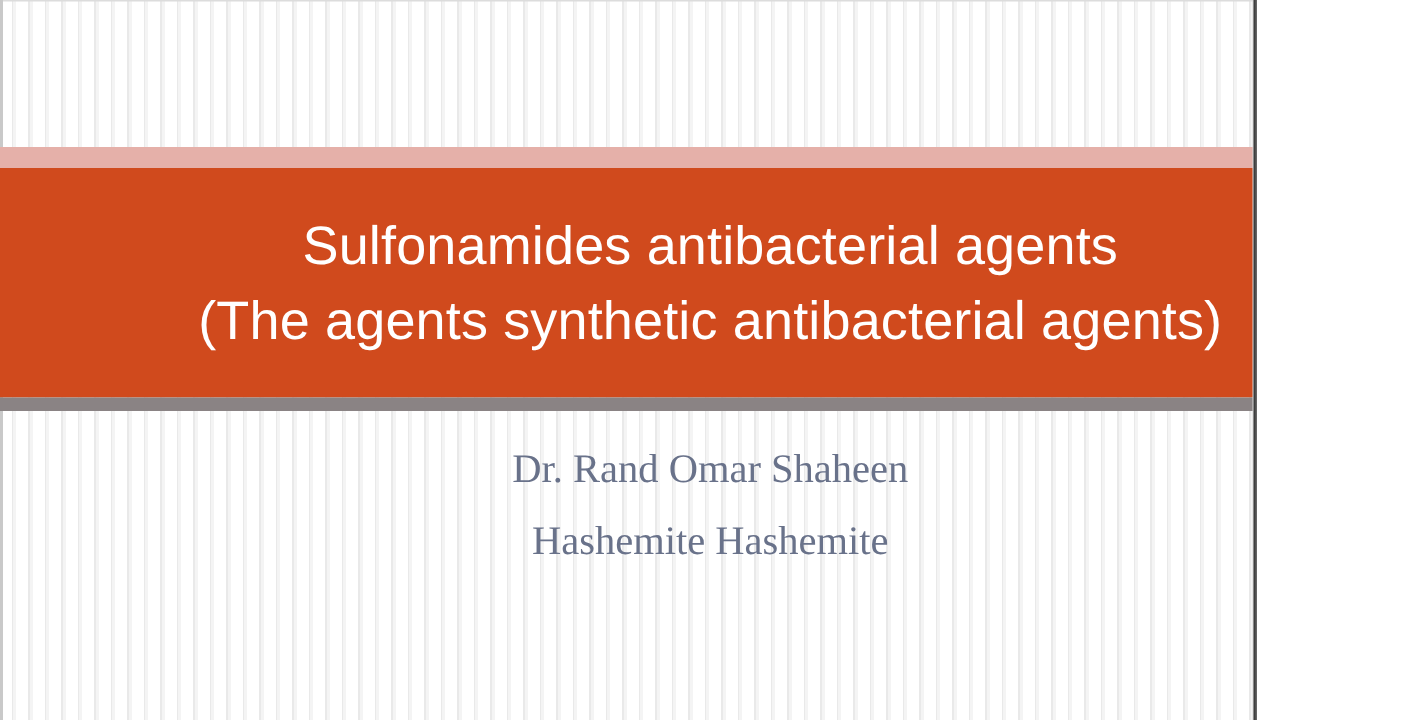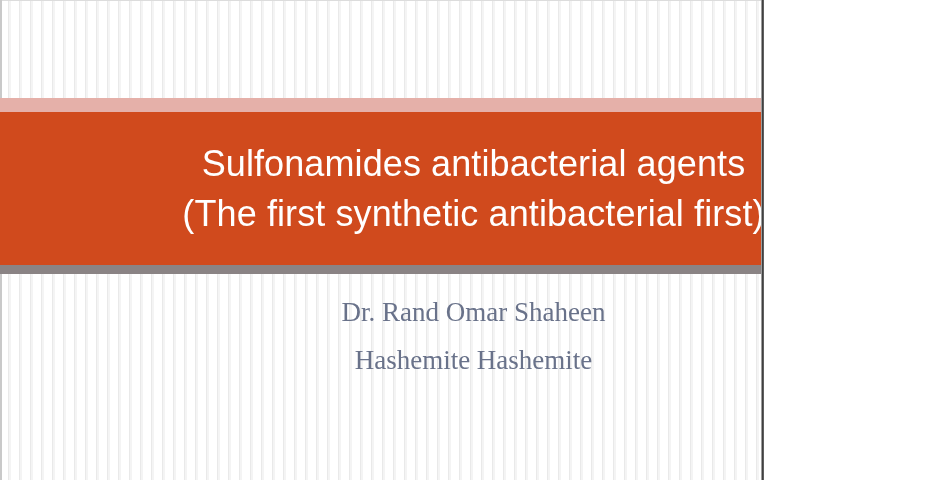--- a/index.html
+++ b/index.html
@@ -3,21 +3,21 @@
 <meta charset="utf-8">
 <style>
   html, body {
     margin: 0;
     padding: 0;
     background: #ffffff;
   }
 
   #slide {
     position: relative;
-    width: 764px;
+    width: 838px;
     height: 480px;
     overflow: hidden;
     background: #ffffff;
     font-family: "Liberation Sans", sans-serif;
     box-sizing: border-box;
   }
 
   
   .stripes {
     position: absolute;
@@ -129,21 +129,21 @@
 <div id="slide">
 
   <div class="stripes"></div>
   <div class="edge-top"></div>
   <div class="edge-left"></div>
 
   <div class="band-pink"></div>
 
   <div class="title-banner">
     <div class="title-line">Sulfonamides antibacterial agents</div>
-    <div class="title-line">(The first synthetic antibacterial first)</div>
+    <div class="title-line">(The agents synthetic antibacterial agents)</div>
   </div>
 
   <div class="band-gray"></div>
 
   <div class="subtitle-block">
     <div class="subtitle-line">Dr. Rand Omar Shaheen</div>
     <div class="subtitle-line">Hashemite Hashemite</div>
   </div>
 
   <div class="edge-right"></div>

